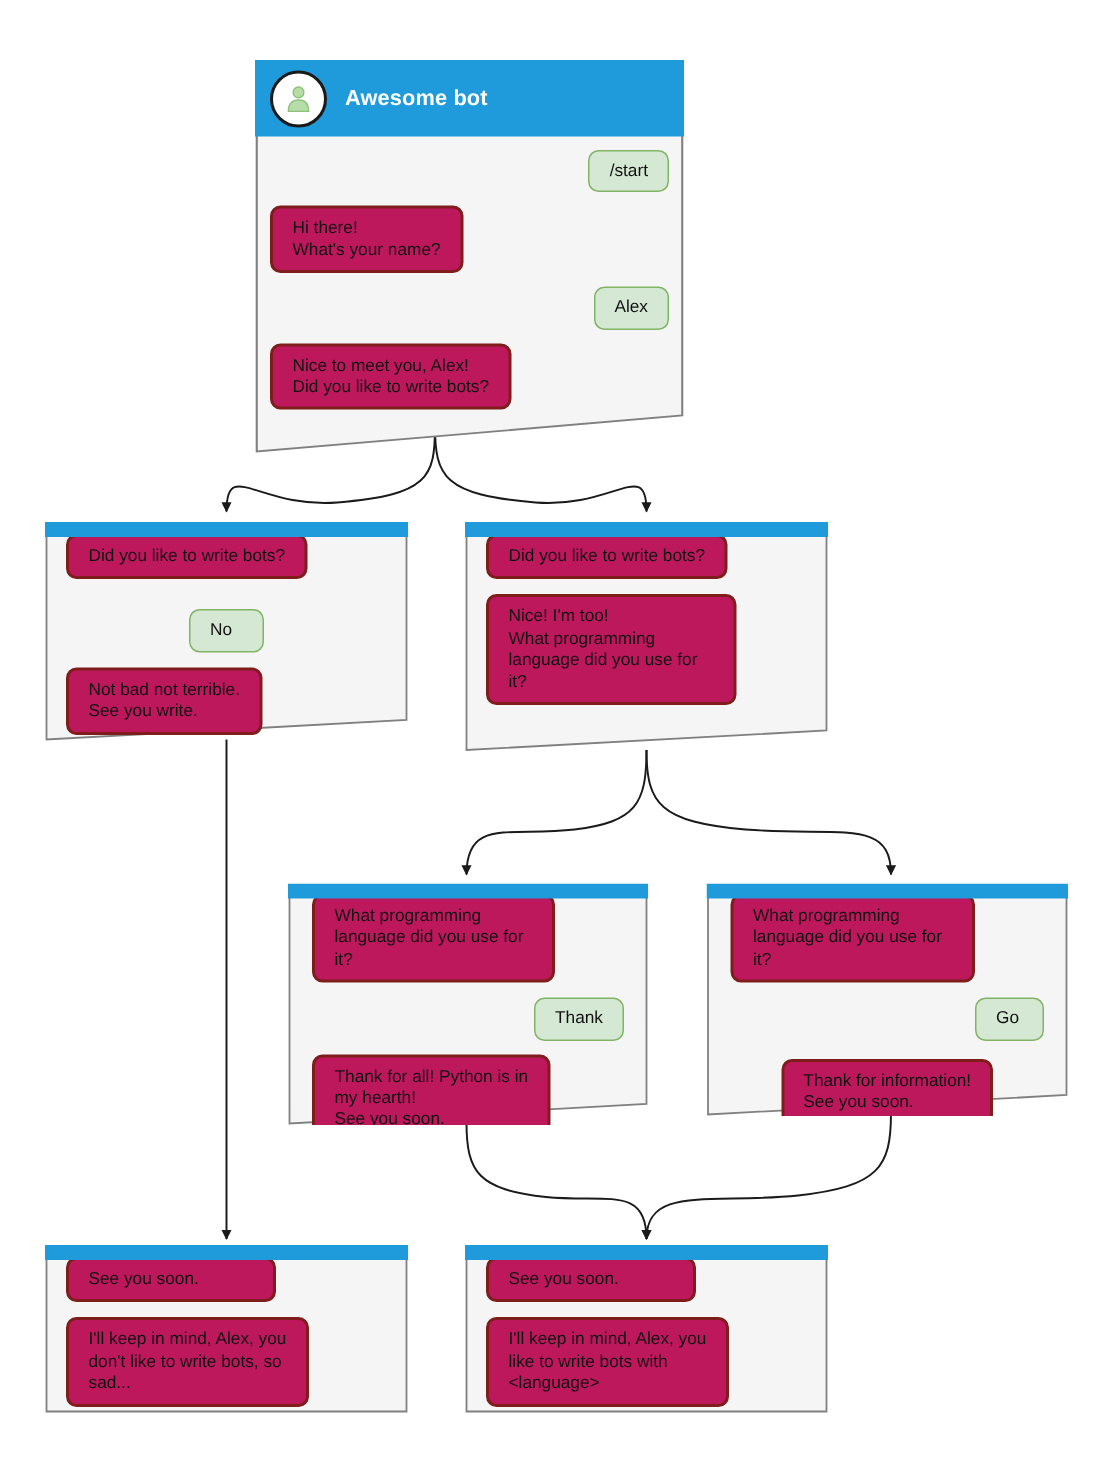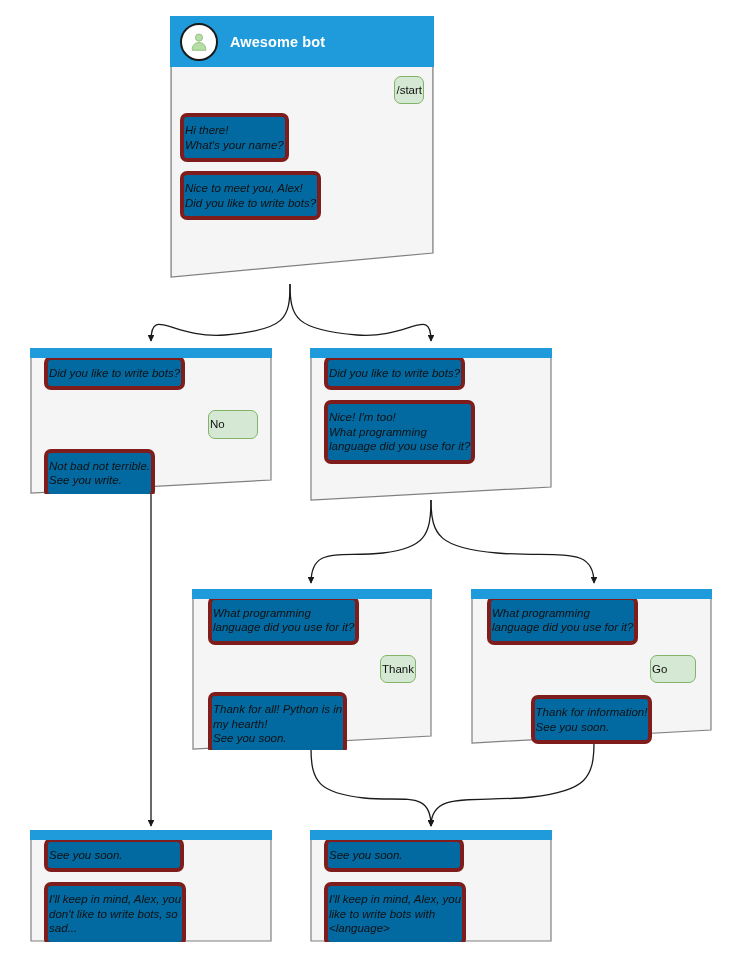--- a/index.html
+++ b/index.html
@@ -110,29 +110,28 @@
     margin-bottom: 9px;
   }
   .msg-row.bot  { justify-content: flex-start; }
   .msg-row.user { justify-content: flex-end; }
 
   .bubble {
     font-size: 11.5px;
     line-height: 14.4px;
     color: #111111;
     border-radius: 7px;
-    padding: 6px 1px;
+    padding: 6px 13px;
     box-sizing: border-box;
     white-space: pre-line;
     max-width: 78%;
   }
   .bubble.bot {
-    background: #0369a1;
-    border: 4px solid #7f1d1d;
-    font-style: italic;
+    background: #be185d;
+    border: 2px solid #7f1d1d;
   }
   .bubble.user {
     background: #d5e8d4;
     border: 1px solid #82b366;
     text-align: left;
   }
 </style>
 </head>
 <body>
 
@@ -153,21 +152,21 @@
 
     <path d="M 431,500 C 431,536 424,548 383,553 C 340,558 311,545 311,583" fill="none" stroke="#1a1a1a" stroke-width="1.3" marker-end="url(#arrow)"></path>
 
     <path d="M 431,500 C 431,536 440,548 497,553 C 560,558 594,545 594,583" fill="none" stroke="#1a1a1a" stroke-width="1.3" marker-end="url(#arrow)"></path>
 
     <path d="M 311,748 C 311,782 319,793 364,798 C 404,802 431,790 431,826" fill="none" stroke="#1a1a1a" stroke-width="1.3" marker-end="url(#arrow)"></path>
 
     <path d="M 594,742 C 594,778 586,791 532,797 C 474,803 431,790 431,826" fill="none" stroke="#1a1a1a" stroke-width="1.3" marker-end="url(#arrow)"></path>
   </svg>
 
-  <div class="chat-card" style="left:170px; top:16px; width:264px; height:262px;">
+  <div class="chat-card" style="left:170px; top:40px; width:286px; height:262px;">
     <svg class="card-shape" viewBox="0 0 243 262" preserveAspectRatio="none">
       <polygon points="1,1 242,1 242,237 1,261" fill="#f5f5f5" stroke="#808080" stroke-width="1.2"></polygon>
     </svg>
     <div class="card-inner">
       <div class="bot-header">
         <div class="avatar">
           <svg width="22" height="22" viewBox="0 0 24 24">
             <circle cx="12" cy="7.2" r="3.9" fill="#b6dca8" stroke="#8cc178" stroke-width="1"></circle>
             <path d="M4.6 21 C4.6 14.8 8 12.6 12 12.6 C16 12.6 19.4 14.8 19.4 21 Z" fill="#b6dca8" stroke="#8cc178" stroke-width="1"></path>
           </svg>
@@ -175,39 +174,42 @@
         <div class="bot-title">Awesome bot</div>
       </div>
       <div class="msgs" style="top:60px; padding:0 10px;">
         <div class="msg-row user">
           <div class="bubble user">/start</div>
         </div>
         <div class="msg-row bot">
           <div class="bubble bot">Hi there!
 What's your name?</div>
         </div>
+        <div class="msg-row user">
+          <div class="bubble user">Alex</div>
+        </div>
         <div class="msg-row bot">
           <div class="bubble bot">Nice to meet you, Alex!
 Did you like to write bots?</div>
         </div>
       </div>
     </div>
   </div>
 
   <div class="chat-card" style="left:30px; top:348px; width:242px; height:146px;">
     <svg class="card-shape" viewBox="0 0 242 146" preserveAspectRatio="none">
       <polygon points="1,1 241,1 241,132 1,145" fill="#f5f5f5" stroke="#808080" stroke-width="1.2"></polygon>
     </svg>
     <div class="card-inner">
       <div class="strip-header"></div>
       <div class="msgs" style="top:8px; padding:0 14px;">
         <div class="msg-row bot">
           <div class="bubble bot">Did you like to write bots?</div>
         </div>
-        <div class="msg-row user" style="margin-top:20px;">
+        <div class="msg-row user" style="margin-top:20px;justify-content:center;">
           <div class="bubble user" style="min-width:50px;">No</div>
         </div>
         <div class="msg-row bot" style="margin-top:10px;">
           <div class="bubble bot">Not bad not terrible.
 See you write.</div>
         </div>
       </div>
     </div>
   </div>
 

